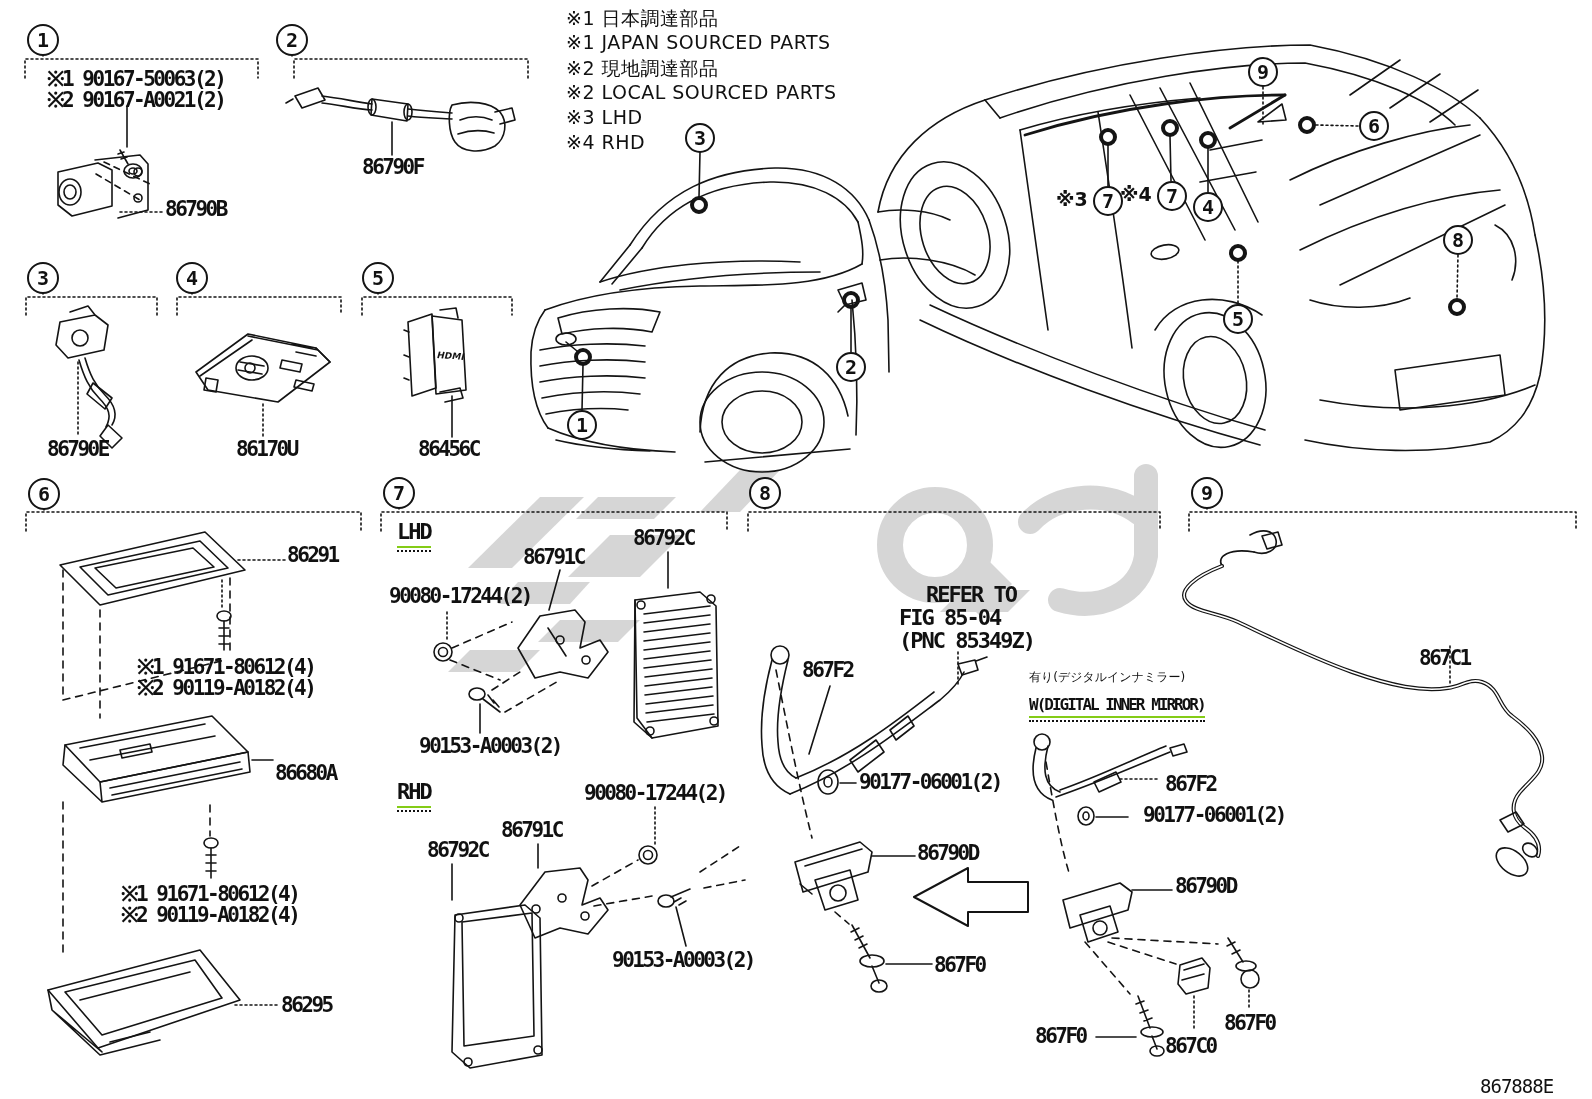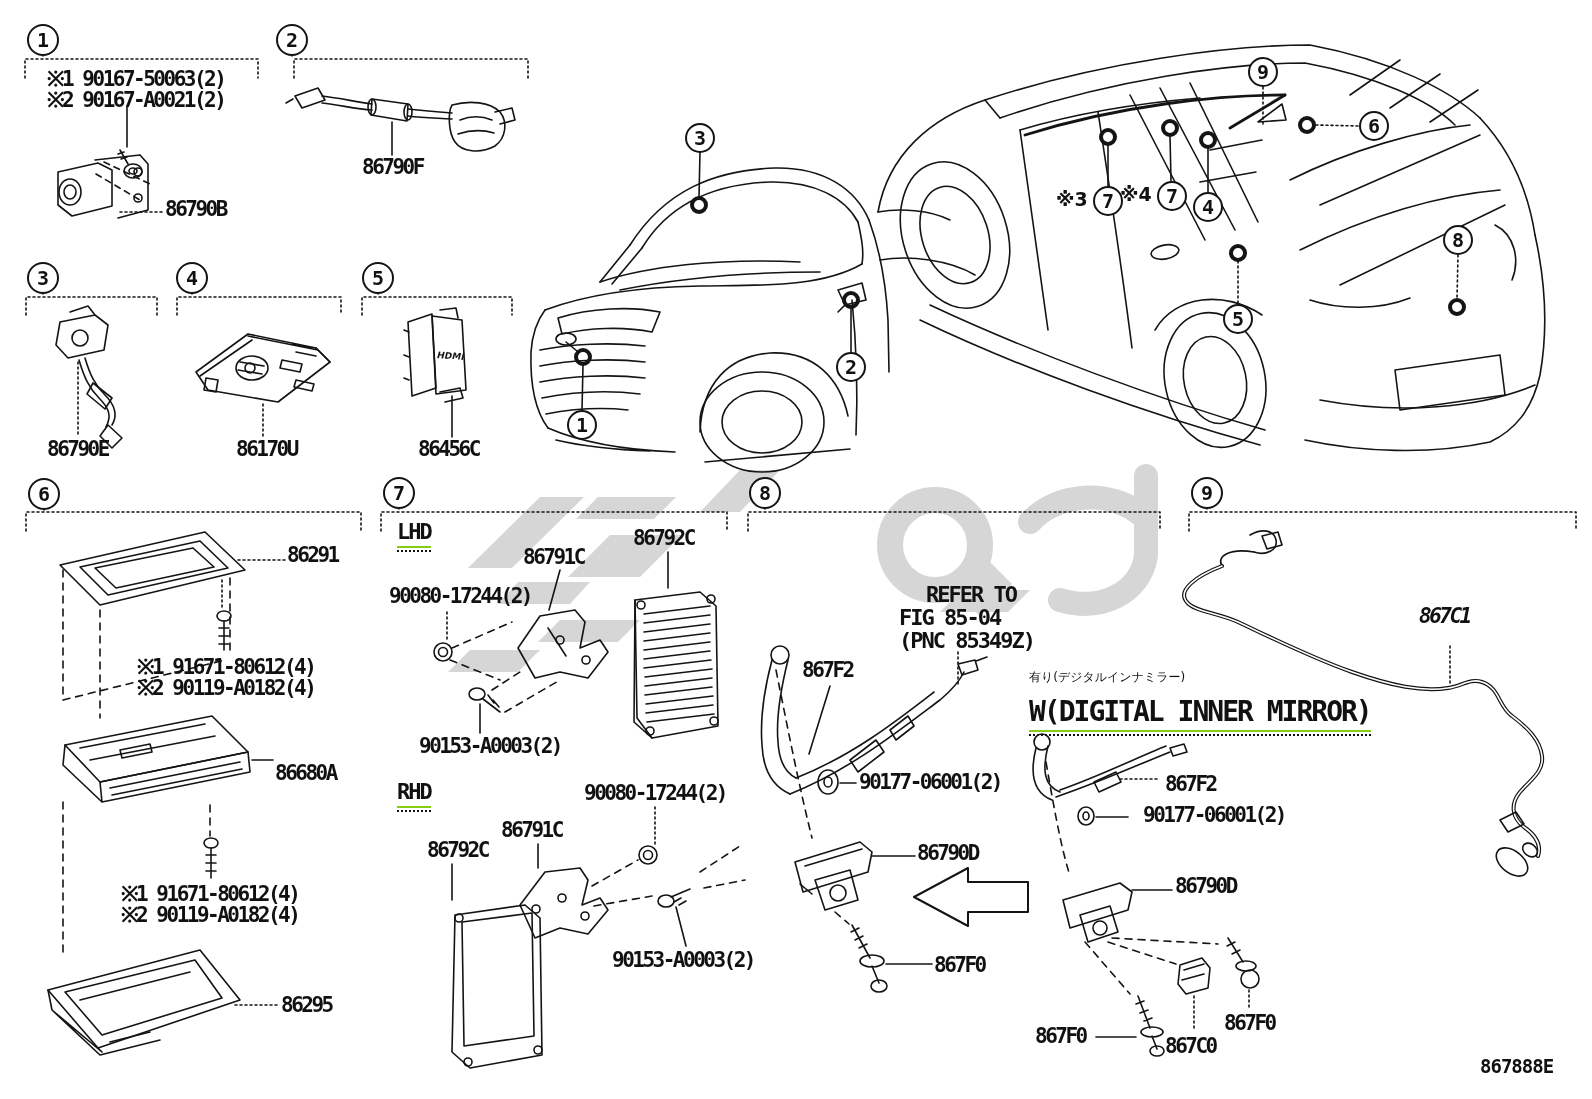--- a/index.html
+++ b/index.html
@@ -8,21 +8,21 @@
   #art{position:absolute;left:0;top:0;}
   .lbl{position:absolute;white-space:nowrap;color:#111;}
   .pl{font-family:"DejaVu Sans Mono", monospace;font-weight:bold;font-size:21px;letter-spacing:-2.5px;}
   .note{font-family:"DejaVu Sans Mono", monospace;font-weight:bold;font-size:21px;letter-spacing:-2.5px;}
   .legend-line{font-family:"DejaVu Sans", sans-serif;font-size:19px;letter-spacing:0.5px;height:25px;}
   .small-mark{font-family:"DejaVu Sans", sans-serif;font-size:19px;font-weight:bold;}
   .ref{font-family:"DejaVu Sans Mono", monospace;font-weight:bold;font-size:22px;letter-spacing:-2px;}
   .jp{font-size:12px;letter-spacing:0;}
   .dblu{border-bottom:2px solid #84cc16;padding-bottom:2px;position:relative;display:inline-block;}
   .dblu::after{content:"";position:absolute;left:0;right:0;bottom:-6px;border-bottom:2px dotted #111;}
-  .footer-code{font-family:"DejaVu Sans Mono", monospace;font-size:19px;letter-spacing:-1px;font-weight:bold;}
+  .footer-code{font-family:"DejaVu Sans Mono", monospace;font-size:19px;letter-spacing:-1px;font-weight:normal;margin-top:20px;}
 </style>
 </head>
 <body>
 
 <div id="canvas">
 
 <svg id="art" width="1592" height="1099" viewBox="0 0 1592 1099" fill="none" stroke="#141414" stroke-width="1.6" stroke-linecap="round" stroke-linejoin="round">
 
   <g stroke="none" fill="#c9c9c9" opacity="0.75">
     <path d="M468,568 L540,497 L584,497 L512,568 Z"></path>
@@ -397,20 +397,28 @@
           <circle cx="1374" cy="126" r="14" fill="#fff"></circle>
           <text x="1374" y="133" fill="#111" stroke="none">6</text>
         </g>
     <g>
           <circle cx="1458" cy="240" r="14" fill="#fff"></circle>
           <text x="1458" y="247" fill="#111" stroke="none">8</text>
         </g>
   </g>
 </svg>
 
+<div class="lbl" style="left:566px;top:6px;">
+  <div class="legend-line">※1 日本調達部品</div>
+  <div class="legend-line">※1 JAPAN SOURCED PARTS</div>
+  <div class="legend-line">※2 現地調達部品</div>
+  <div class="legend-line">※2 LOCAL SOURCED PARTS</div>
+  <div class="legend-line">※3 LHD</div>
+  <div class="legend-line">※4 RHD</div>
+</div>
 
 <div class="lbl small-mark" style="left:1056px;top:188px;">※3</div>
 <div class="lbl small-mark" style="left:1120px;top:183px;">※4</div>
 
 <div class="lbl note" style="left:47px;top:64px;">※1 90167-50063(2)</div>
 <div class="lbl note" style="left:47px;top:85px;">※2 90167-A0021(2)</div>
 <div class="lbl pl" style="left:165px;top:197px;">86790B</div>
 
 <div class="lbl pl" style="left:362px;top:155px;">86790F</div>
 
@@ -438,25 +446,25 @@
 <div class="lbl note" style="left:612px;top:948px;">90153-A0003(2)</div>
 
 <div class="lbl ref" style="left:899px;top:582px;margin-left:27px;">REFER TO</div>
 <div class="lbl ref" style="left:899px;top:605px;">FIG 85-04</div>
 <div class="lbl ref" style="left:899px;top:628px;">(PNC 85349Z)</div>
 <div class="lbl pl" style="left:802px;top:658px;">867F2</div>
 <div class="lbl note" style="left:859px;top:770px;">90177-06001(2)</div>
 <div class="lbl pl" style="left:917px;top:841px;">86790D</div>
 <div class="lbl pl" style="left:934px;top:953px;">867F0</div>
 <div class="lbl jp" style="left:1029px;top:669px;">有り(デジタルインナミラー)</div>
-<div class="lbl ref" style="left:1029px;top:695px;font-size:28px;"><span class="dblu">W(DIGITAL INNER MIRROR)</span></div>
+<div class="lbl ref" style="left:1029px;top:695px;font-size:16px;"><span class="dblu">W(DIGITAL INNER MIRROR)</span></div>
 <div class="lbl pl" style="left:1165px;top:772px;">867F2</div>
 <div class="lbl note" style="left:1143px;top:803px;">90177-06001(2)</div>
 <div class="lbl pl" style="left:1175px;top:874px;">86790D</div>
 <div class="lbl pl" style="left:1035px;top:1024px;">867F0</div>
 <div class="lbl pl" style="left:1165px;top:1034px;">867C0</div>
 <div class="lbl pl" style="left:1224px;top:1011px;">867F0</div>
 
-<div class="lbl pl" style="left:1419px;top:604px;font-style:italic;">867C1</div>
+<div class="lbl pl" style="left:1419px;top:646px;">867C1</div>
 
 <div class="lbl footer-code" style="left:1480px;top:1055px;">867888E</div>
 
 </div>
 
 </body></html>

